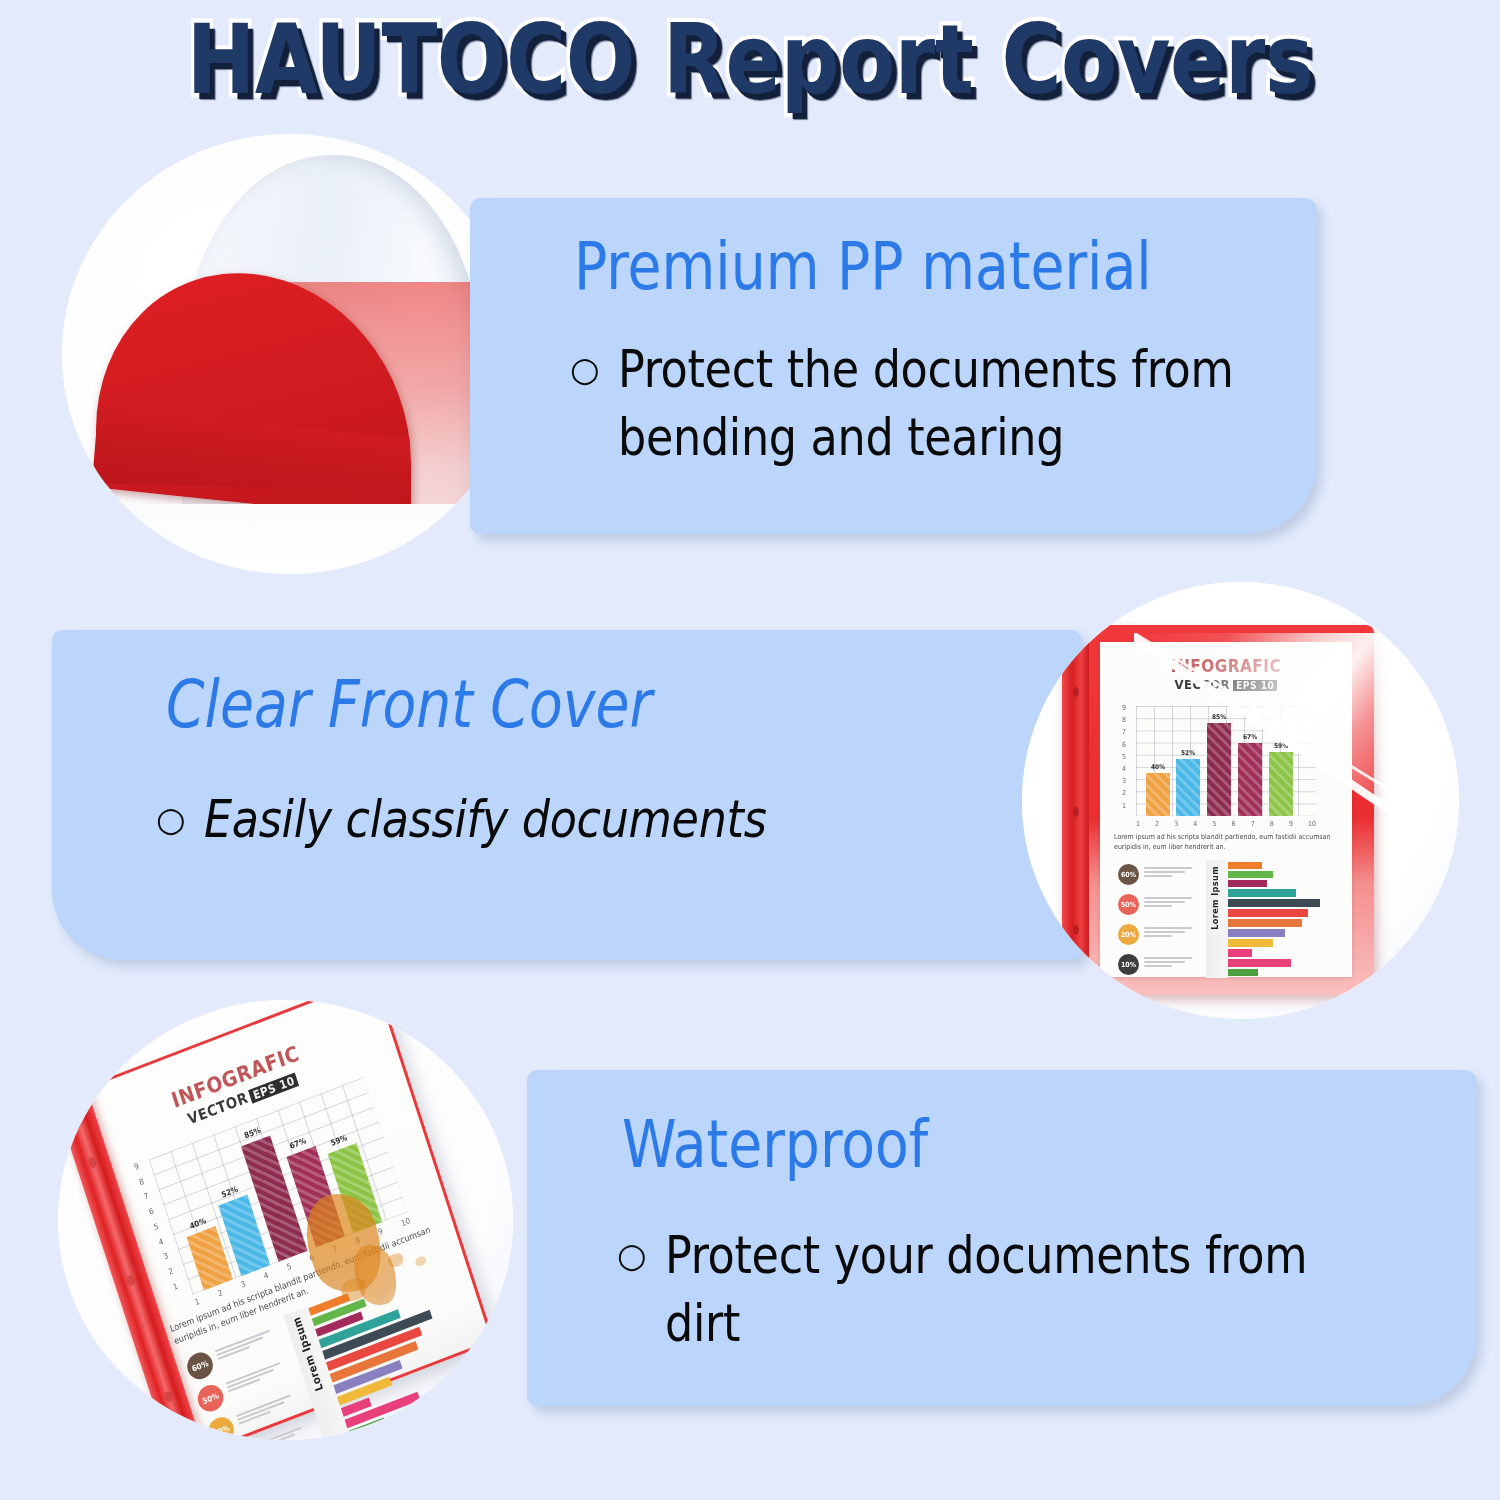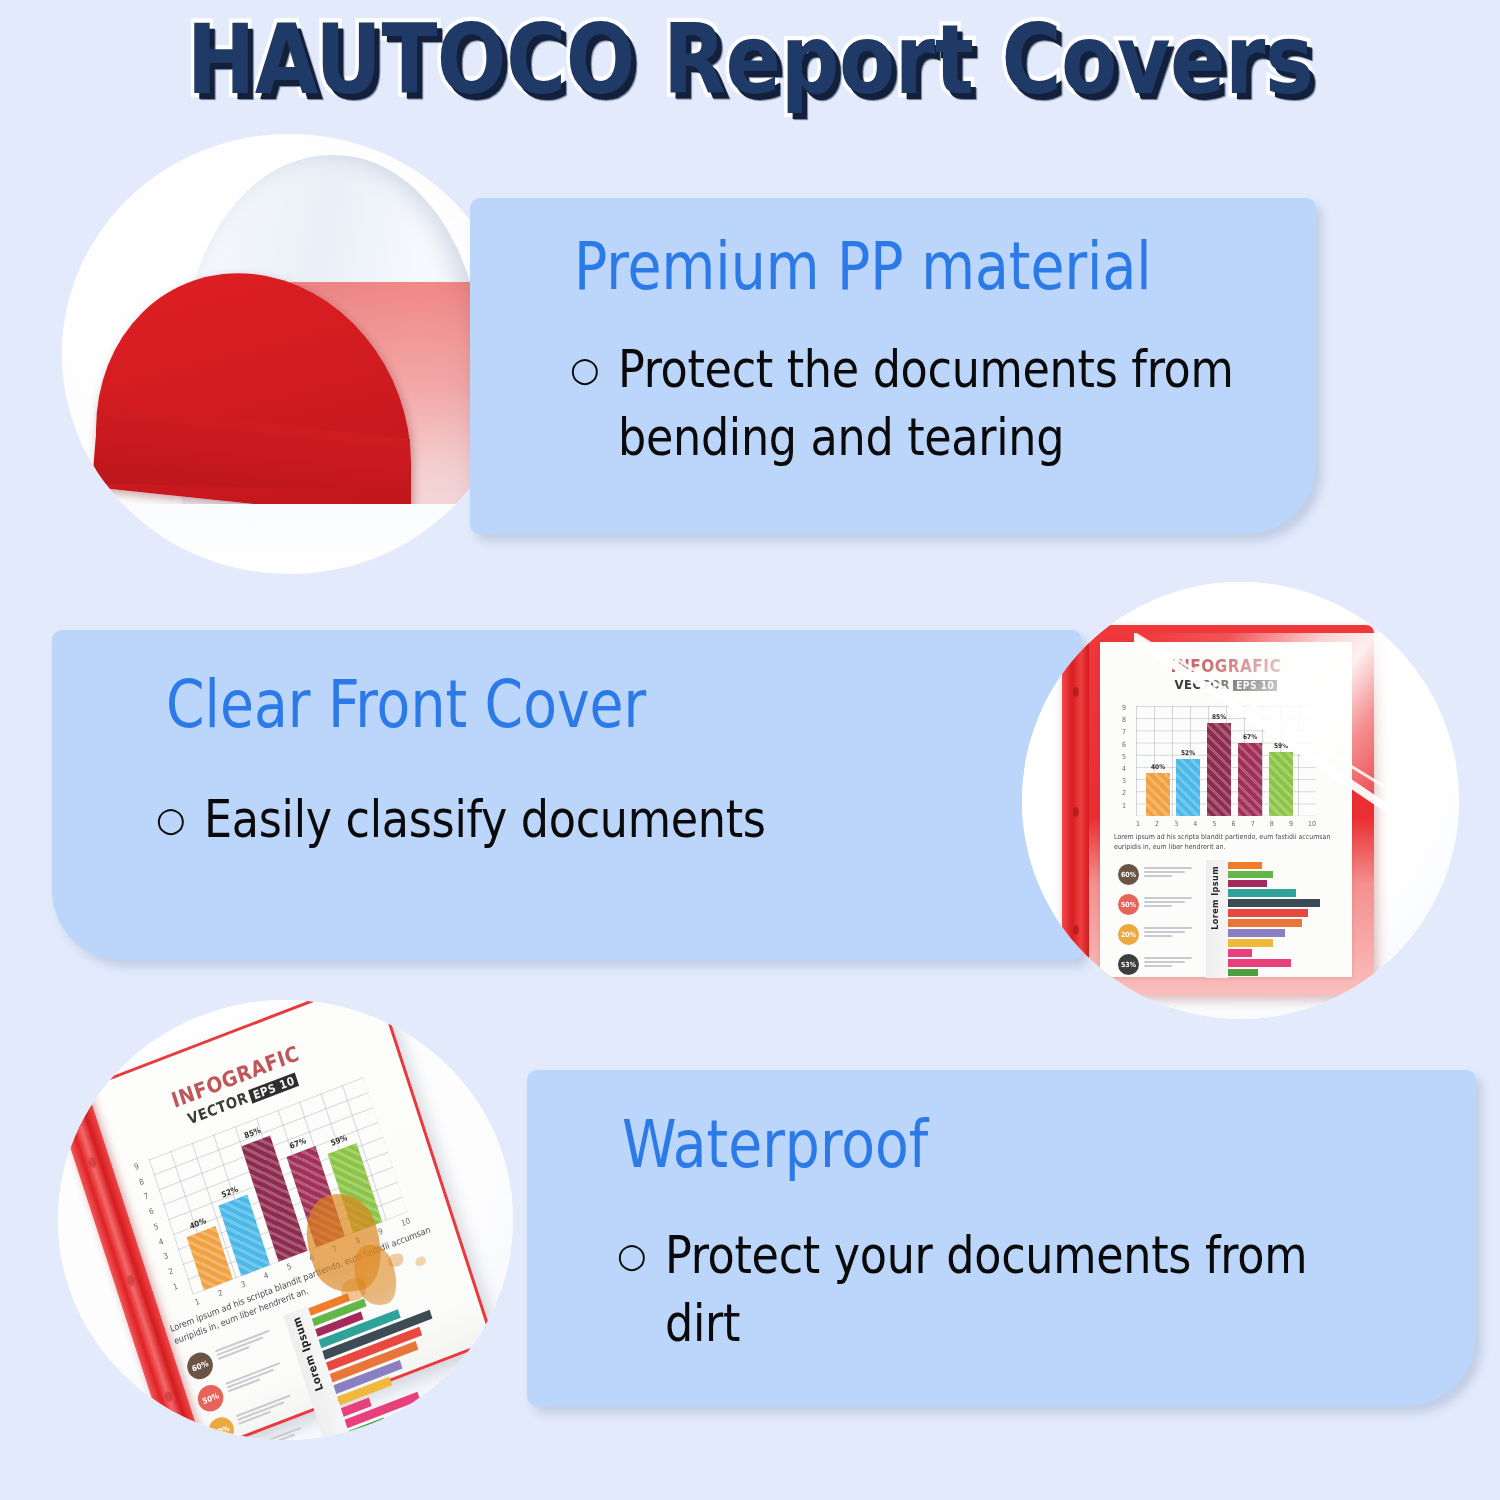--- a/index.html
+++ b/index.html
@@ -71,21 +71,21 @@
     transform-origin:left top;
   }
 
   
   #panel-1 { left:470px; top:198px; width:846px; height:336px;
              border-radius:10px 10px 70px 10px; }
   #panel-1 .panel-heading   { left:104px; top:36px; }
   #panel-1 .panel-bullet-row{ left:100px; top:138px; width:880px; }
 
   #panel-2 { left:52px; top:630px; width:1030px; height:330px;
-             border-radius:10px 10px 10px 70px; }
+             border-radius:10px 10px 10px 70px;font-style:italic; }
   #panel-2 .panel-heading   { left:114px; top:42px; }
   #panel-2 .panel-bullet-row{ left:104px; top:156px; width:900px; }
 
   #panel-3 { left:527px; top:1070px; width:949px; height:336px;
              border-radius:10px 10px 70px 10px; }
   #panel-3 .panel-heading   { left:95px; top:42px; }
   #panel-3 .panel-bullet-row{ left:90px; top:152px; width:800px; }
 
   
   .photo {
@@ -388,21 +388,21 @@
           <i style="width:58%;height:2px"></i>
         </div>
 
       <div class="doc-badge" style="left:18px; top:282px; width:21px; height:21px; background:#eca93f; font-size:7px">20%</div>
       <div class="doc-badge-lines" style="left:44px; top:285px; width:48px">
           <i style="width:100%;height:2px"></i>
           <i style="width:86%;height:2px"></i>
           <i style="width:58%;height:2px"></i>
         </div>
 
-      <div class="doc-badge" style="left:18px; top:312px; width:21px; height:21px; background:#3d3d3d; font-size:7px">53%</div>
+      <div class="doc-badge" style="left:18px; top:312px; width:21px; height:21px; background:#3d3d3d; font-size:7px">10%</div>
       <div class="doc-badge-lines" style="left:44px; top:315px; width:48px">
           <i style="width:100%;height:2px"></i>
           <i style="width:86%;height:2px"></i>
           <i style="width:58%;height:2px"></i>
         </div>
 
       <div class="doc-hbar-box" style="left:106px; top:218px; width:22px; height:118px;"></div>
       <div class="doc-hbar-label" style="left:110px; top:224px; font-size:9px">Lorem Ipsum</div>
 
       <div class="doc-hbar" style="left:128px; top:220px; width:34px; height:7px; background:#f07d2a;"></div>

